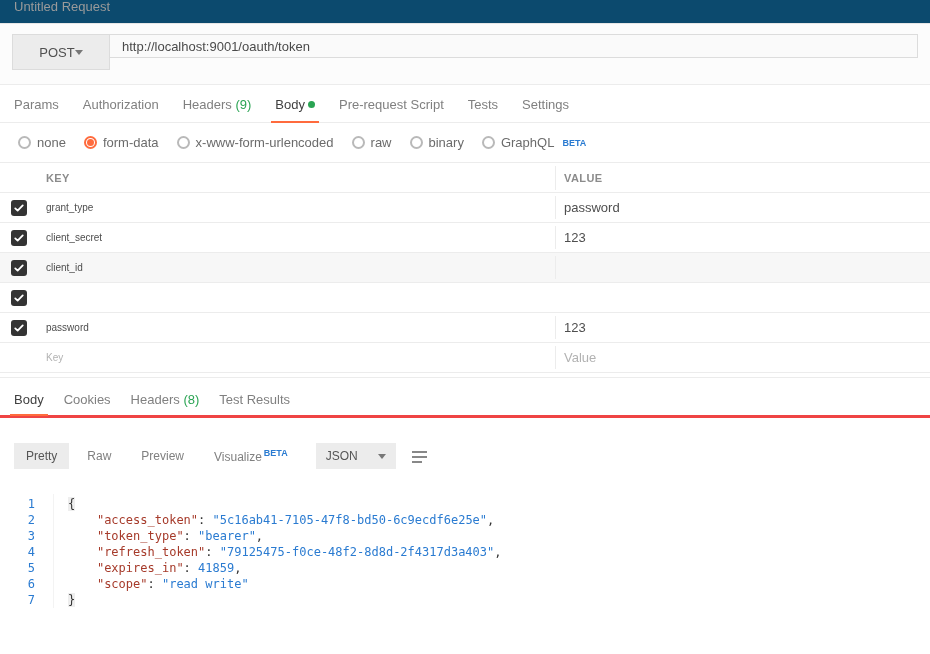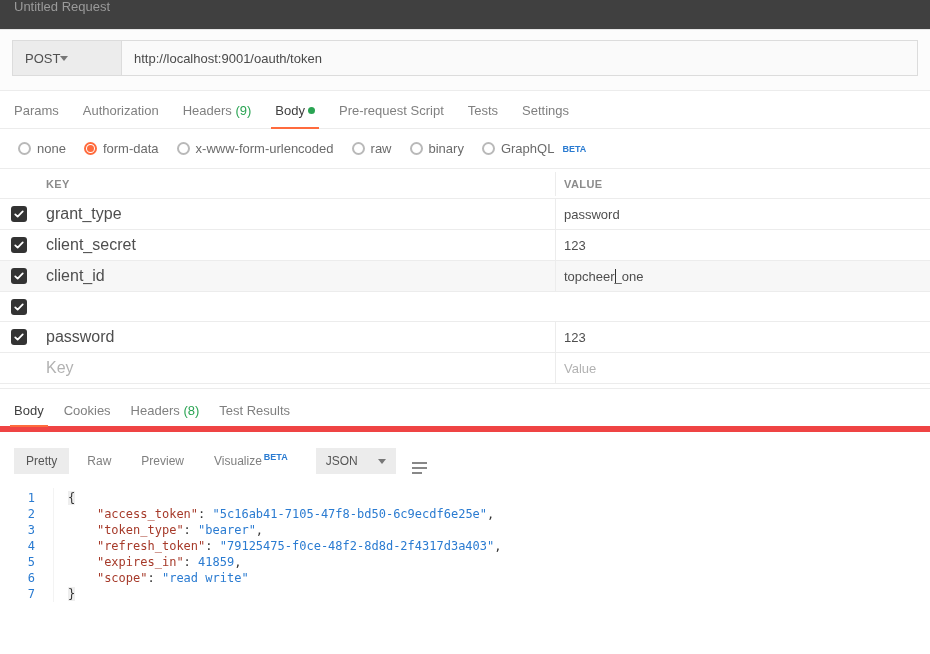--- a/index.html
+++ b/index.html
@@ -4,56 +4,56 @@
 <style>
   * { box-sizing: border-box; margin: 0; padding: 0; }
   body {
     font-family: -apple-system, BlinkMacSystemFont, "Segoe UI", Arial, sans-serif;
     font-size: 12px;
     color: #555;
     background: #fff;
     width: 930px;
   }
   .title-bar {
-    background: #404040;
+    background: #0c4a6e;
     border-bottom: 1px solid #e6e6e6;
     padding: 0 14px 4px 14px;
     color: #9a9a9a;
     font-size: 13px;
-    height: 30px;
+    height: 24px;
     overflow: hidden;
     line-height: 1;
   }
   .req-row {
     display: flex;
     padding: 10px 12px 14px 12px;
     background: #fcfcfc;
     border-bottom: 1px solid #ececec;
   }
   .method-box {
-    width: 110px;
+    width: 98px;
     height: 36px;
     background: #ececec;
     border: 1px solid #dcdcdc;
     display: flex;
     align-items: center;
-    justify-content: flex-start;
+    justify-content: center;
     padding: 0 12px;
     color: #505050;
     font-size: 13px;
   }
   .caret-down {
     width: 0; height: 0;
     border-left: 4px solid transparent;
     border-right: 4px solid transparent;
     border-top: 5px solid #777;
   }
   .url-box {
     flex: 1;
-    height: 36px;
+    height: 24px;
     border: 1px solid #dcdcdc;
     border-left: none;
     display: flex;
     align-items: center;
     padding: 0 12px;
     color: #4a4a4a;
     font-size: 13px;
     background: #fafafa;
   }
   .tabs {
@@ -146,21 +146,21 @@
     display: flex;
     align-items: center;
     justify-content: center;
   }
   .chk svg { width: 12px; height: 12px; }
   .key-cell {
     flex: 0 0 518px;
     padding: 6px 8px;
     border-right: 1px solid #ececec;
     color: #4e4e4e;
-    font-size: 16px;
+    font-size: 10px;
   }
   .val-cell {
     flex: 1;
     padding: 6px 8px;
     color: #4e4e4e;
     font-size: 13px;
   }
   .kv-header .key-cell, .kv-header .val-cell {
     color: #8b8b8b;
     font-size: 11px;
@@ -195,24 +195,24 @@
   .resp-tab.active { color: #404040; }
   .resp-tab.active::after {
     content: "";
     position: absolute;
     left: -4px; right: -4px; bottom: -1px;
     height: 2px;
     background: #ff6b3d;
   }
   .resp-toolbar {
     display: flex;
-    align-items: flex-end;
+    align-items: center;
     gap: 6px;
-    padding: 14px 14px;
-    border-top: 6px solid #ef4444;
+    padding: 24px 14px;
+    border-top: 3px solid #ef4444;
     color: #808080;
     font-size: 12px;
   }
   .tbtn {
     padding: 6px 12px;
     cursor: pointer;
     color: #808080;
   }
   .tbtn.active {
     background: #ececec;
@@ -366,21 +366,20 @@
       </div>
       <div class="kv-row highlight">
         <div class="cb-cell">
           <div class="chk">
             <svg viewBox="0 0 16 16">
               <path d="M3 8.5 L6.2 11.5 L13 4.5" stroke="#fff" stroke-width="2.4" fill="none" stroke-linecap="round" stroke-linejoin="round"></path>
             </svg>
           </div>
         </div>
         <div class="key-cell">client_id</div>
-        <div class="val-cell">topcheer<span class="text-cursor"></span>_one</div>
       </div>
       <div class="kv-row">
         <div class="cb-cell">
           <div class="chk">
             <svg viewBox="0 0 16 16">
               <path d="M3 8.5 L6.2 11.5 L13 4.5" stroke="#fff" stroke-width="2.4" fill="none" stroke-linecap="round" stroke-linejoin="round"></path>
             </svg>
           </div>
         </div>
       </div>

